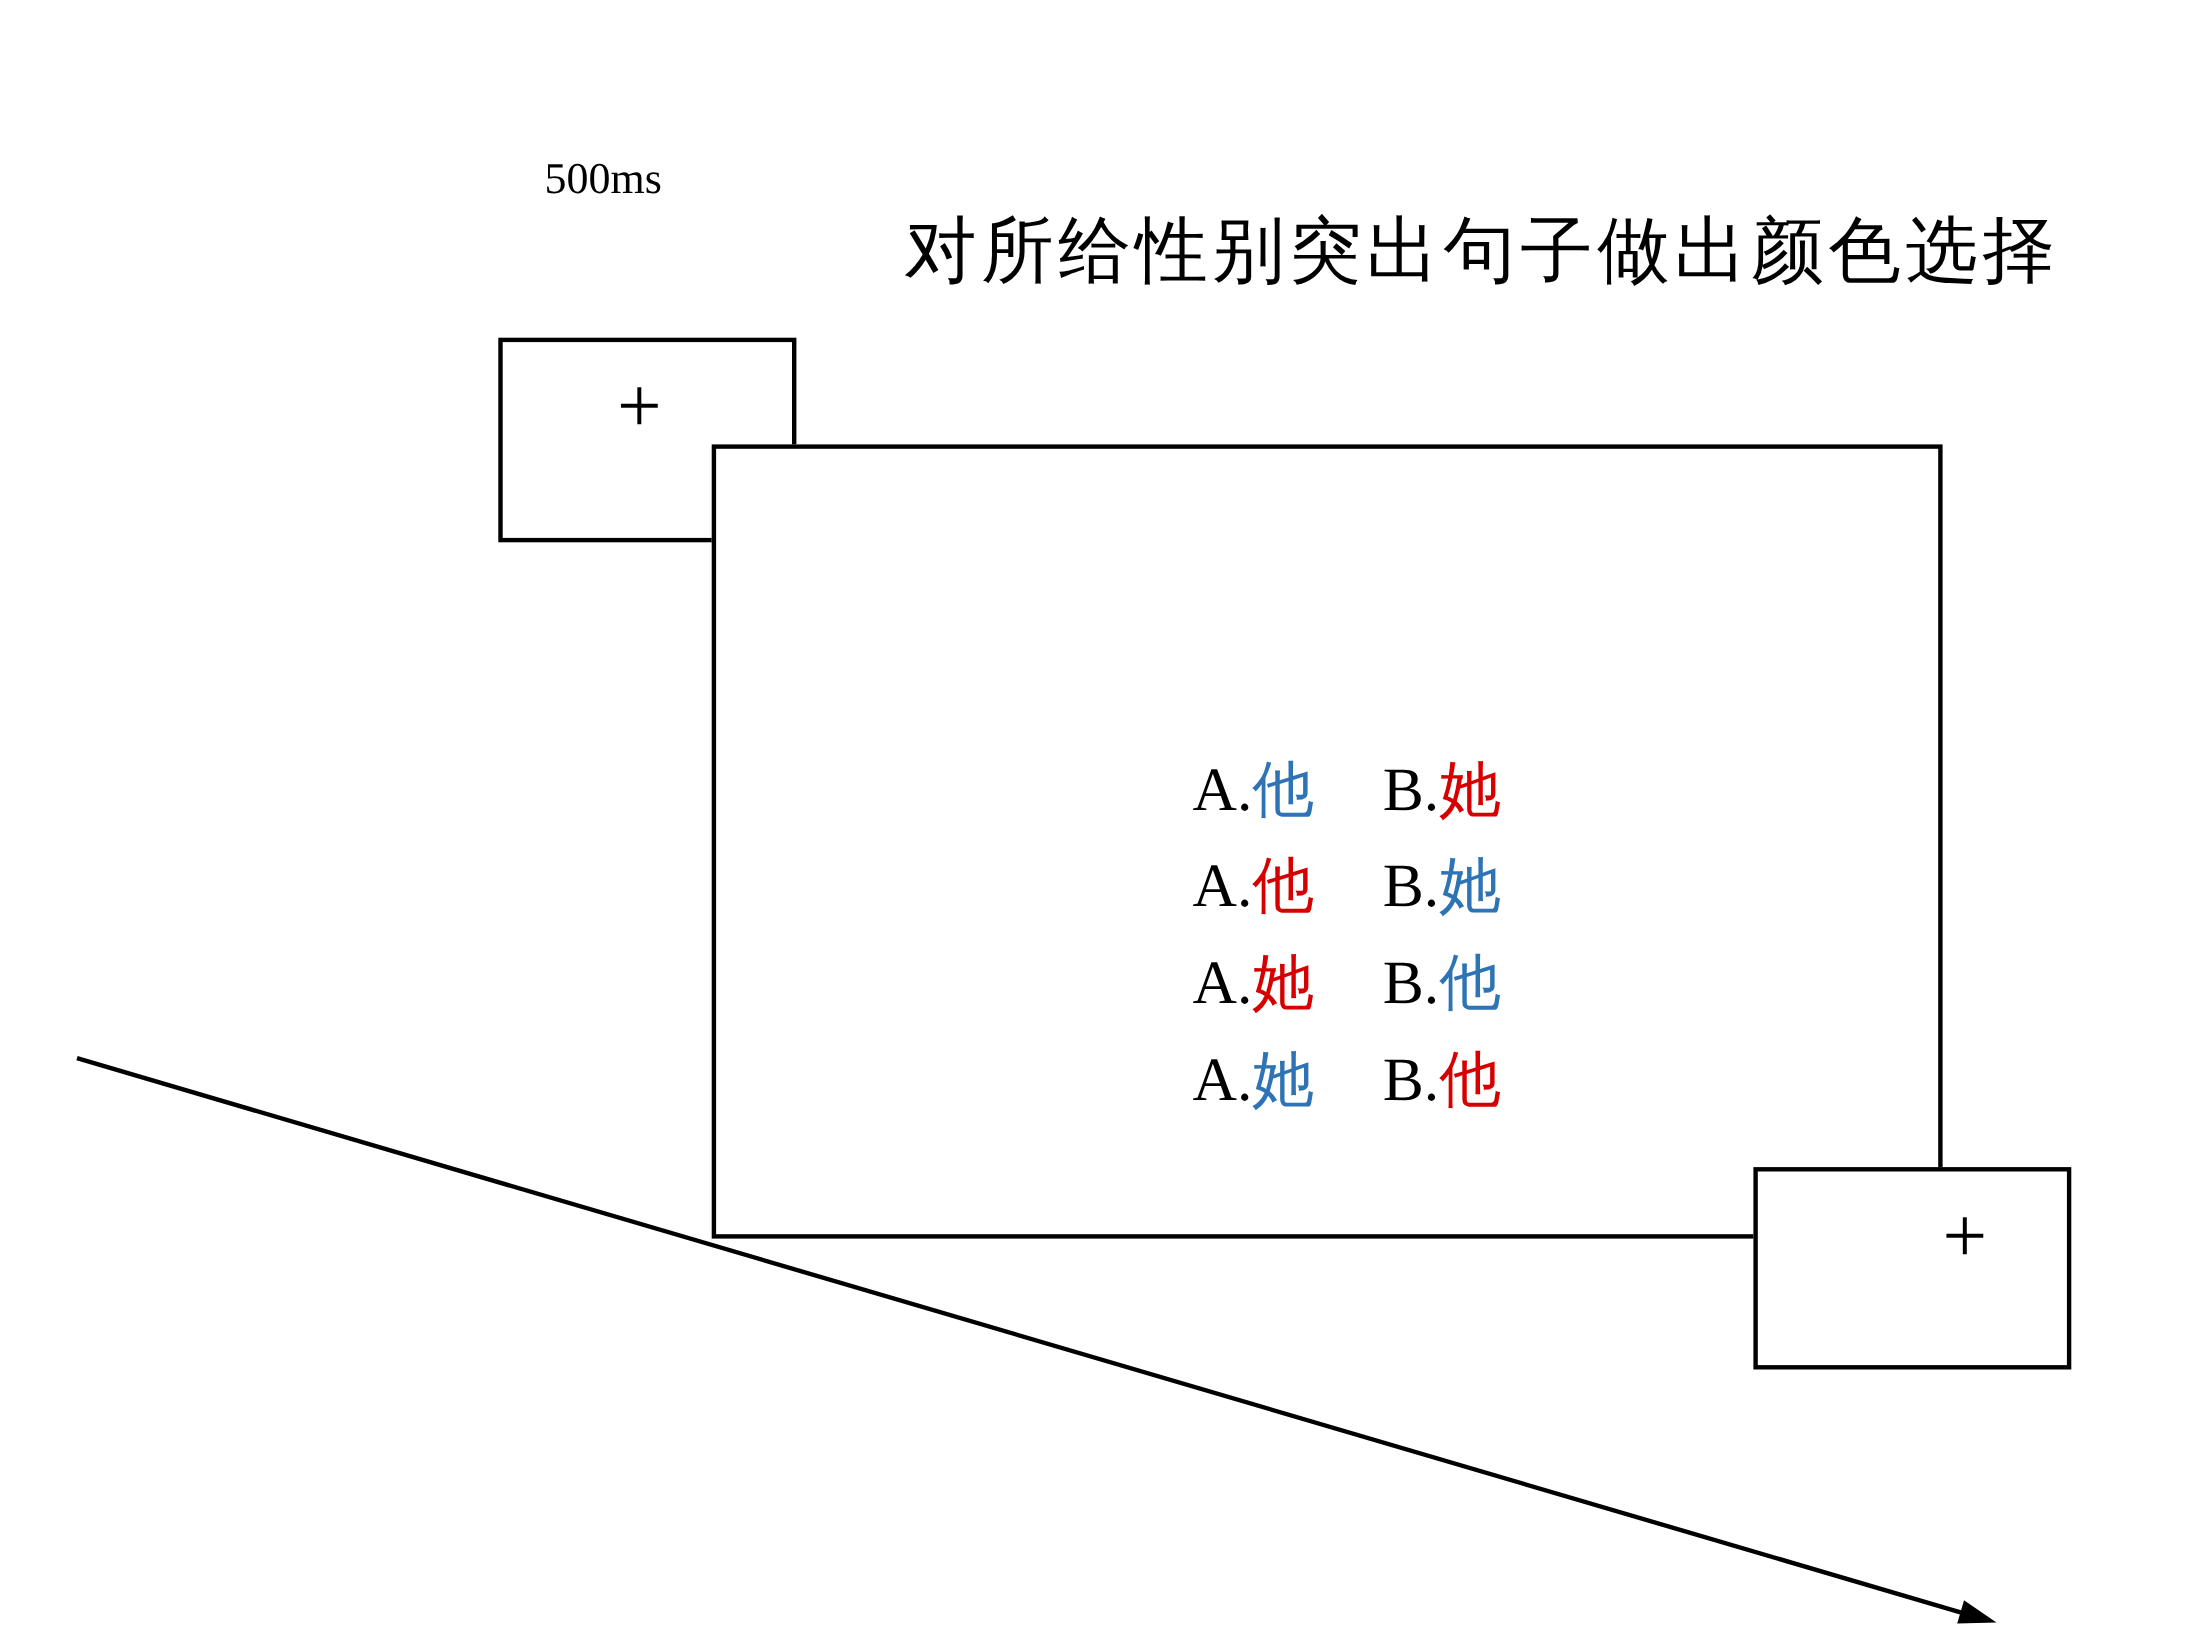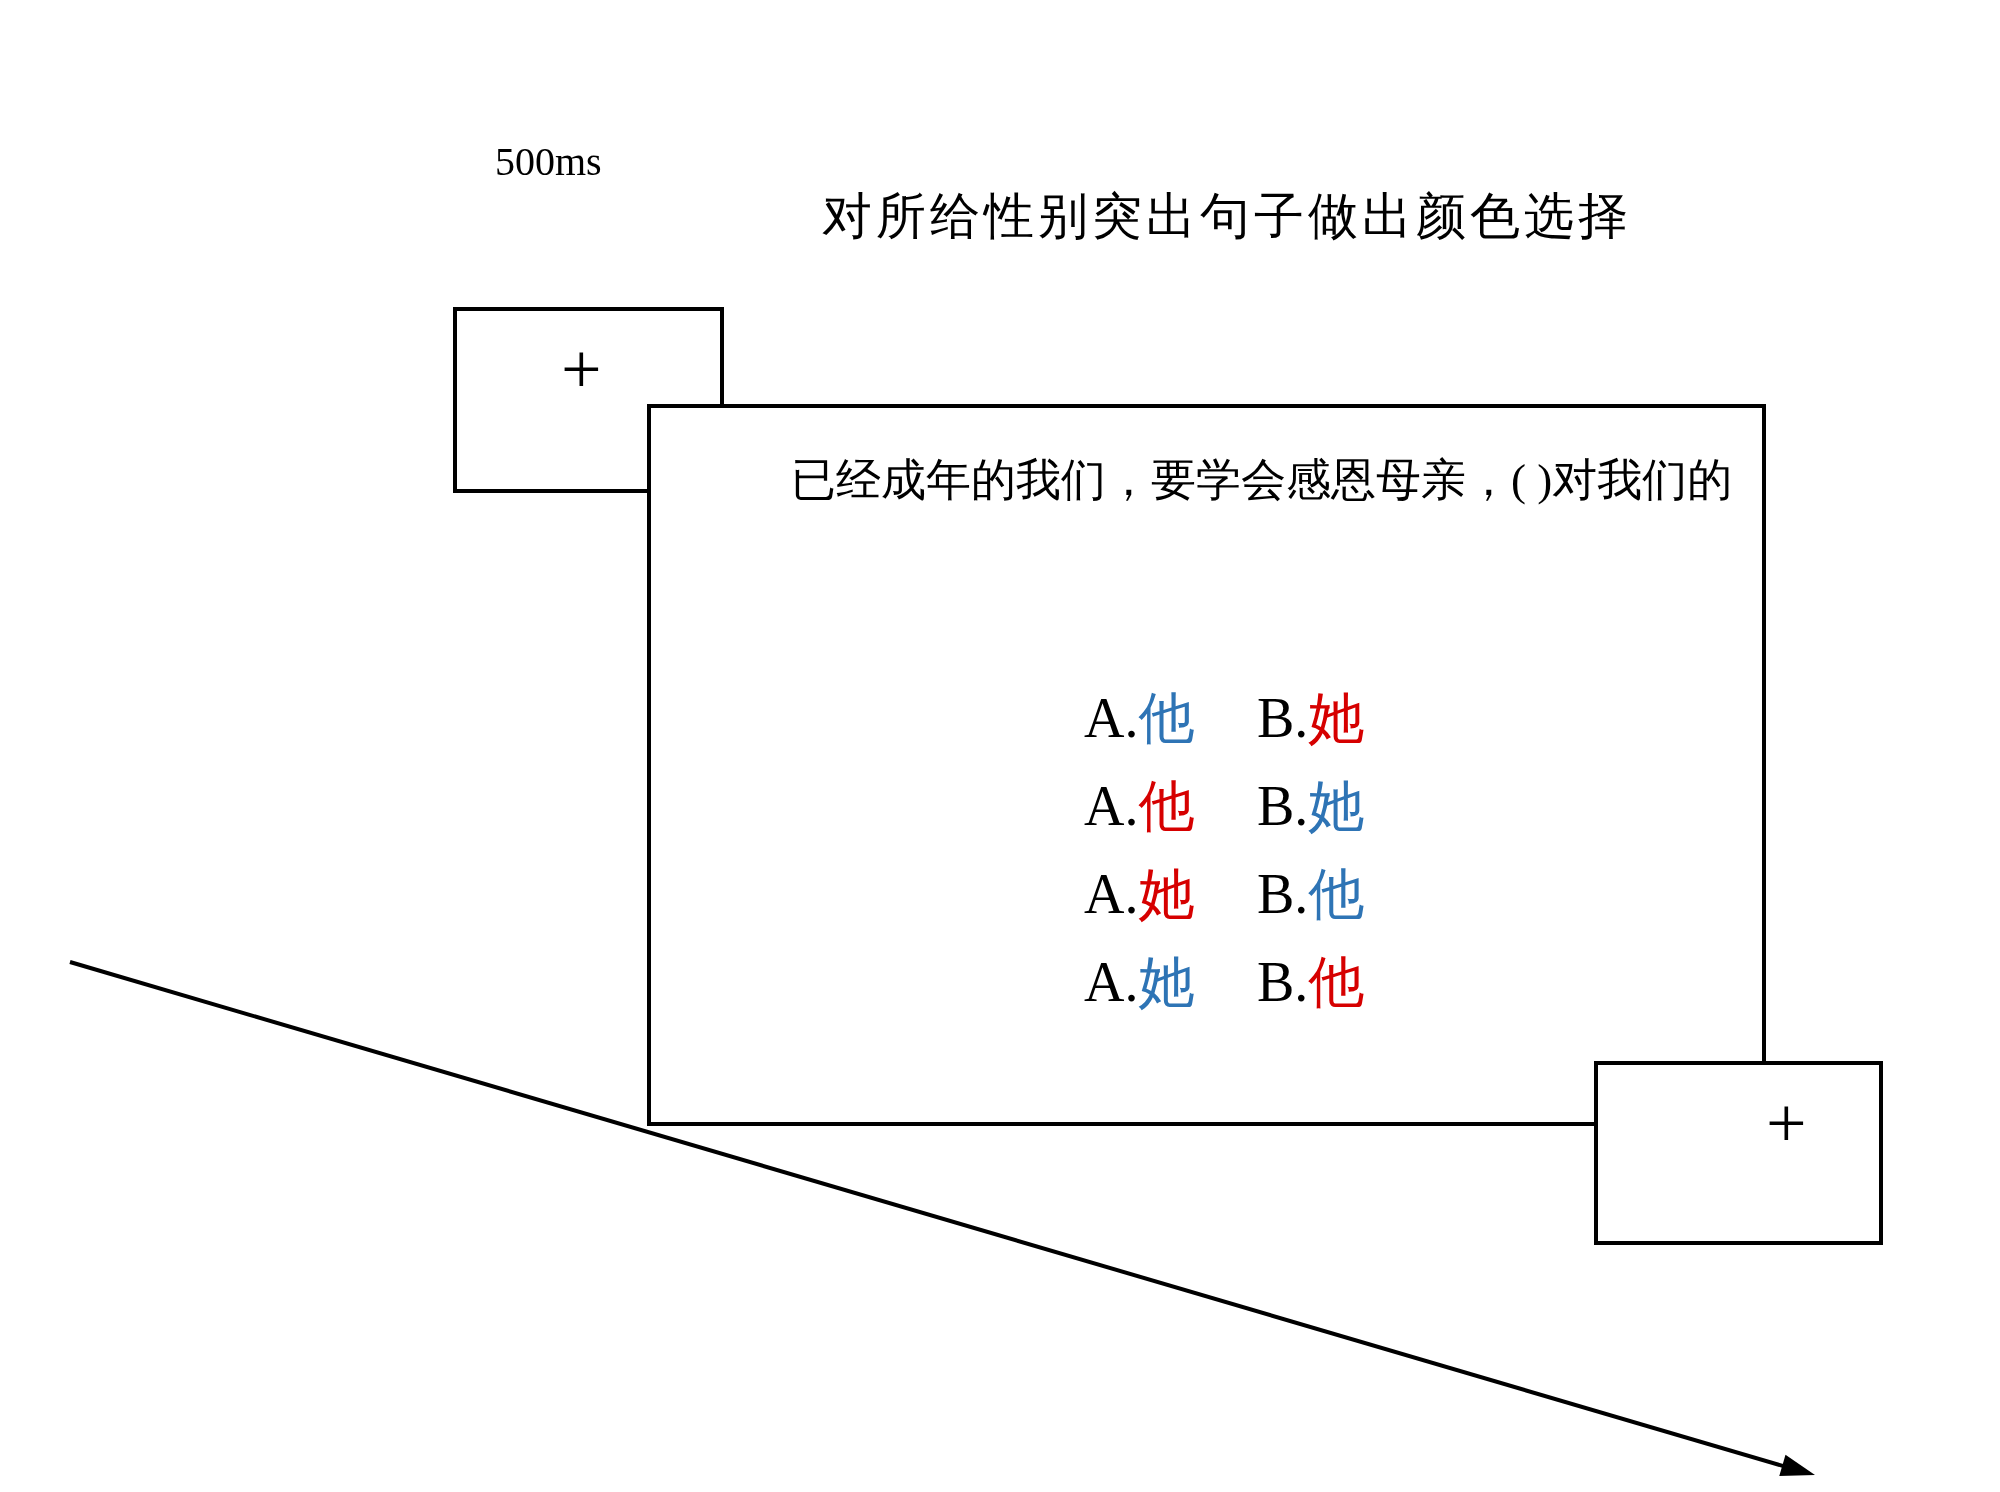--- a/index.html
+++ b/index.html
@@ -18,21 +18,21 @@
     left: 495px;
     top: 138px;
     font-size: 40px;
     white-space: nowrap;
   }
 
   .task-title {
     position: absolute;
     left: 822px;
     top: 183px;
-    font-size: 50px;
+    font-size: 66px;
     letter-spacing: 4px;
     white-space: nowrap;
   }
 
   .box {
     position: absolute;
     background: #fff;
     border: 4px solid #000;
   }
 
@@ -108,21 +108,20 @@
 
 <div class="label-500ms">500ms</div>
 
 <div class="task-title">对所给性别突出句子做出颜色选择</div>
 
 <div class="box fixation-box-1">
   <span class="fix-cross">+</span>
 </div>
 
 <div class="box stimulus-box">
-  <div class="sentence-line-1">已经成年的我们，要学会感恩母亲，( )对我们的</div>
 
   <div class="opt-row r0">
     <span class="opt-a"><span>A.</span><span class="opt-char" data-color="blue">他</span></span>
     <span class="opt-b"><span>B.</span><span class="opt-char" data-color="red">她</span></span>
   </div>
 
   <div class="opt-row r1">
     <span class="opt-a"><span>A.</span><span class="opt-char" data-color="red">他</span></span>
     <span class="opt-b"><span>B.</span><span class="opt-char" data-color="blue">她</span></span>
   </div>

